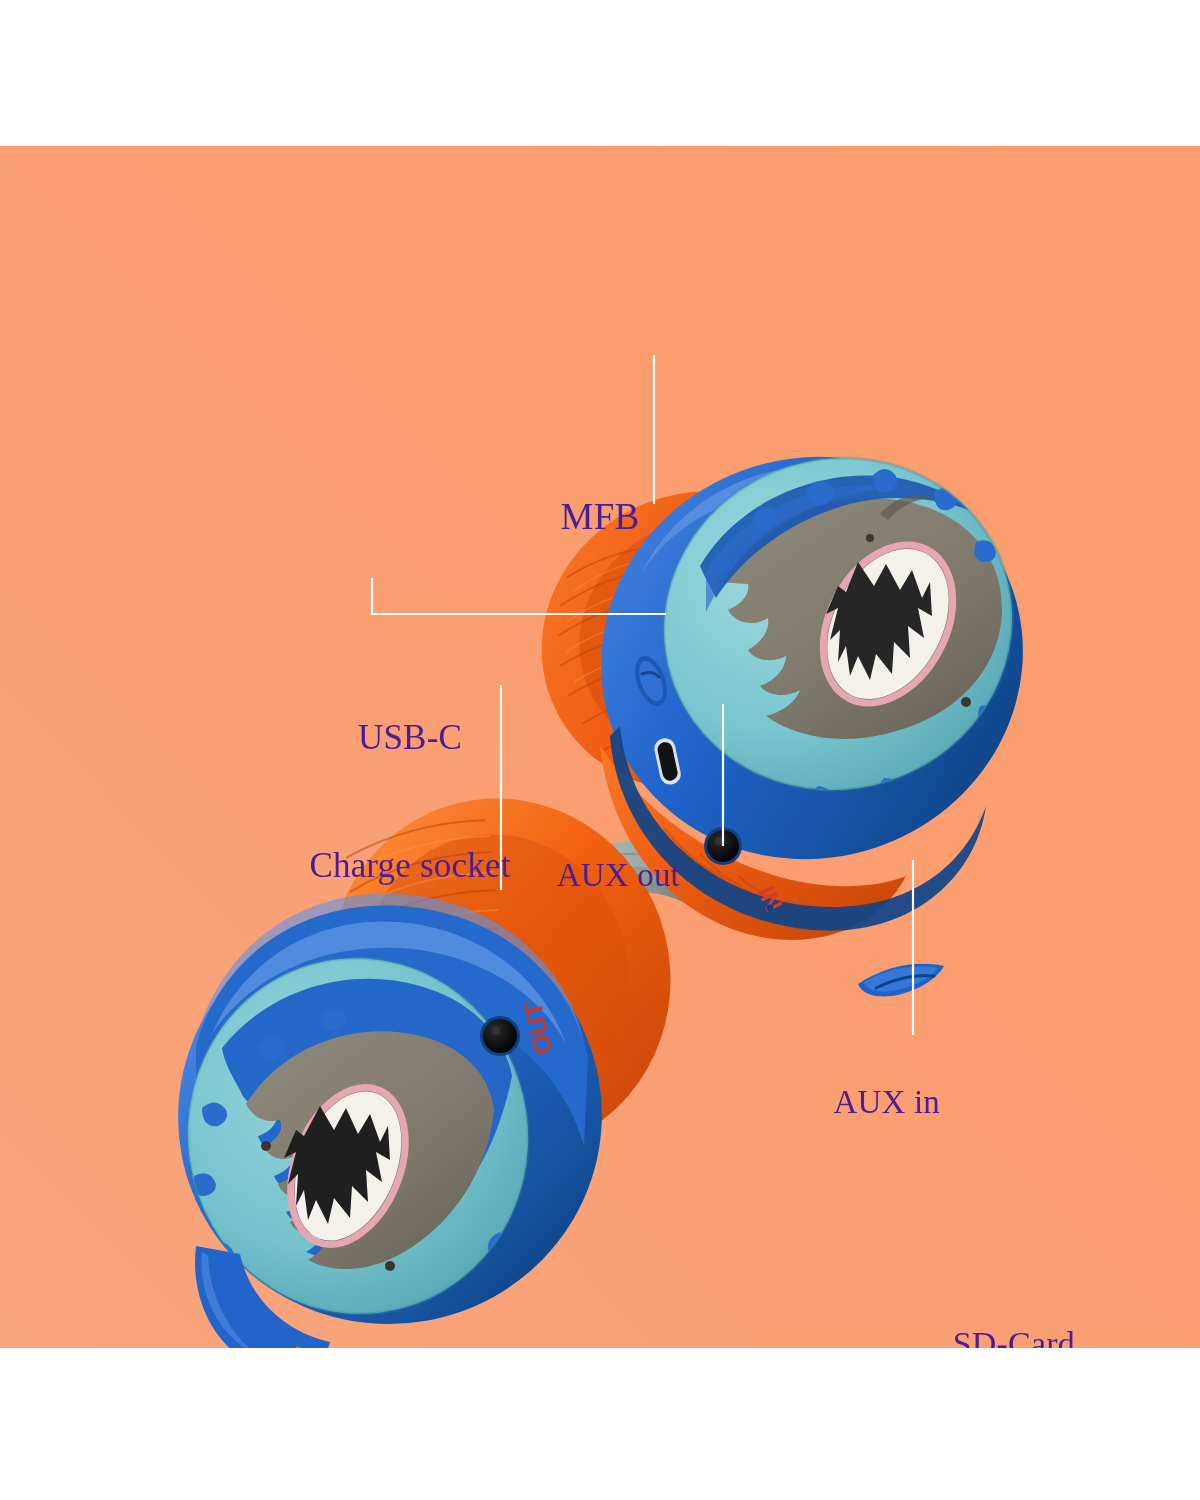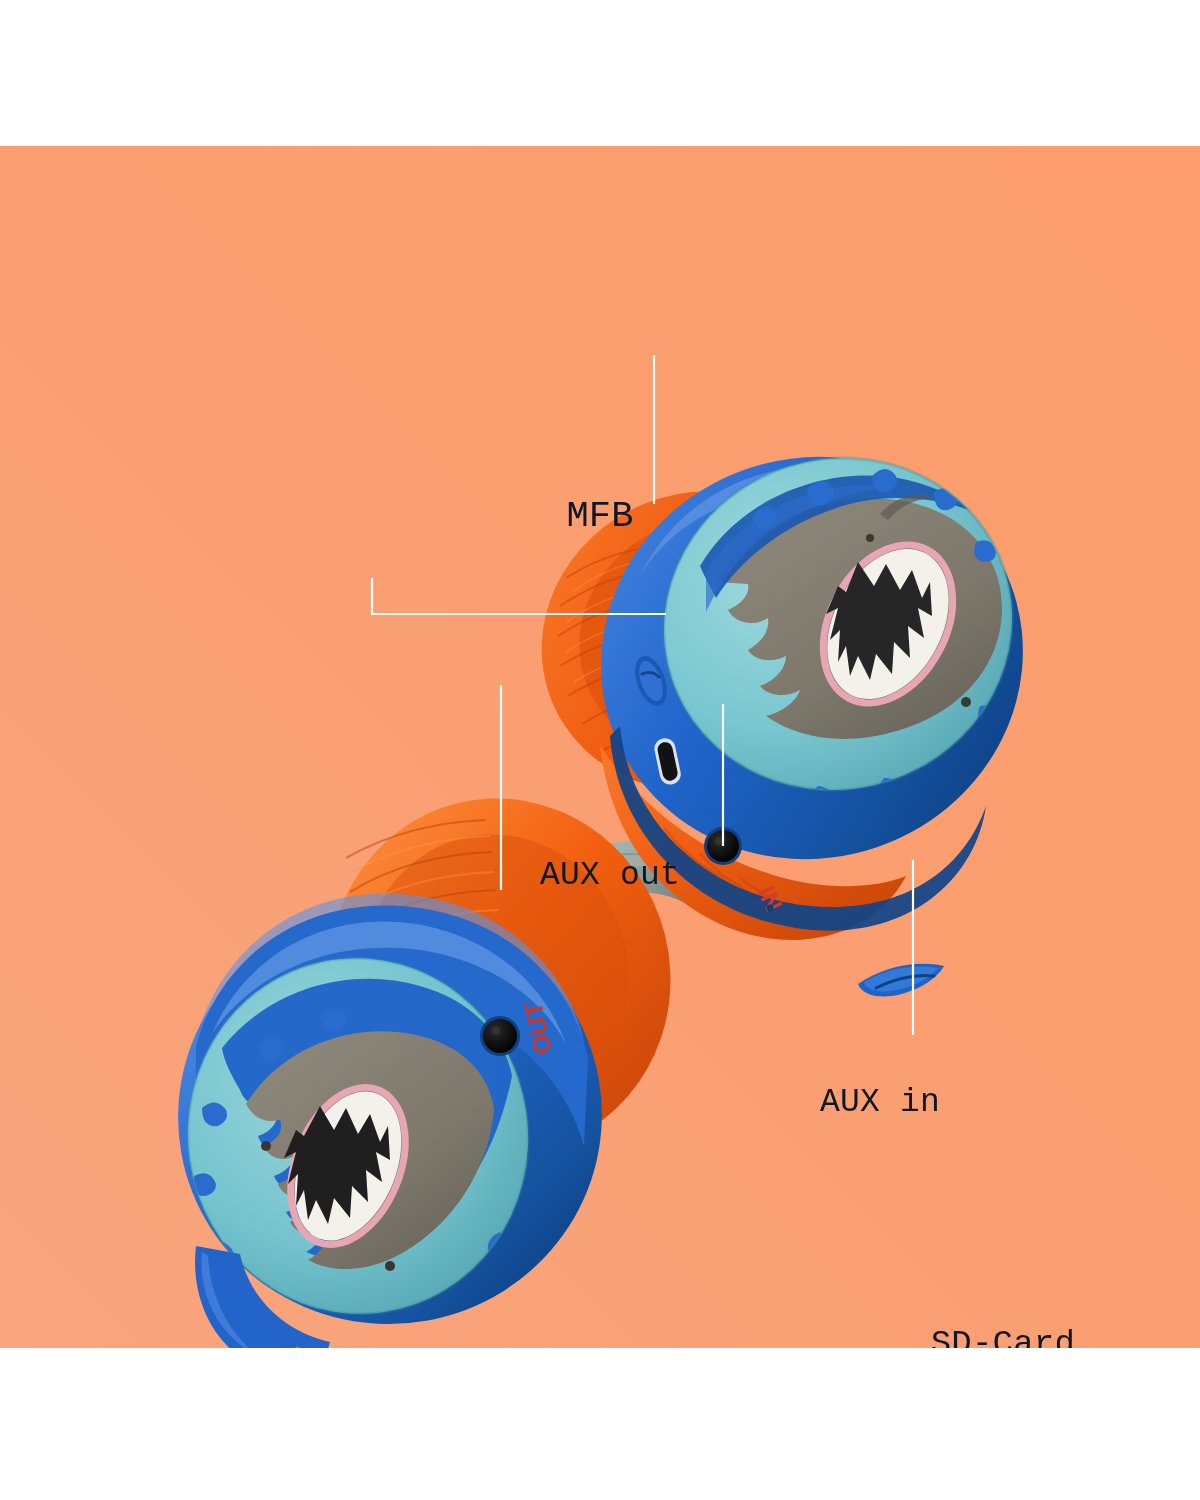--- a/index.html
+++ b/index.html
@@ -25,22 +25,22 @@
     background: #fa9e6f;
   }
   #photo-svg {
     position: absolute;
     left: 0;
     top: 0;
     display: block;
   }
   .callout {
     position: absolute;
-    color: #0f172a;
-    font-family: Liberation Mono, monospace;
+    color: #4c1d95;
+    font-family: Liberation Serif, serif;
     font-weight: 400;
     line-height: 1.2;
     white-space: pre;
     text-align: center;
     letter-spacing: 0.2px;
   }
   #callout-mfb {
     left: 0px;
     top: 258px;
     width: 1200px;
@@ -400,20 +400,24 @@
         <line x1="723" y1="558" x2="723" y2="700"></line>
 
         <line x1="913" y1="714" x2="913" y2="889"></line>
       </g>
     </svg>
 
     <div class="callout" id="callout-mfb">
       <div>MFB</div>
     </div>
 
+    <div class="callout" id="callout-usbc">
+      <div>USB-C</div>
+      <div>Charge socket</div>
+    </div>
 
     <div class="callout" id="callout-auxout">
       <div>AUX out</div>
     </div>
 
     <div class="callout" id="callout-auxin">
       <div>AUX in</div>
     </div>
 
     <div class="callout" id="callout-sdcard">

